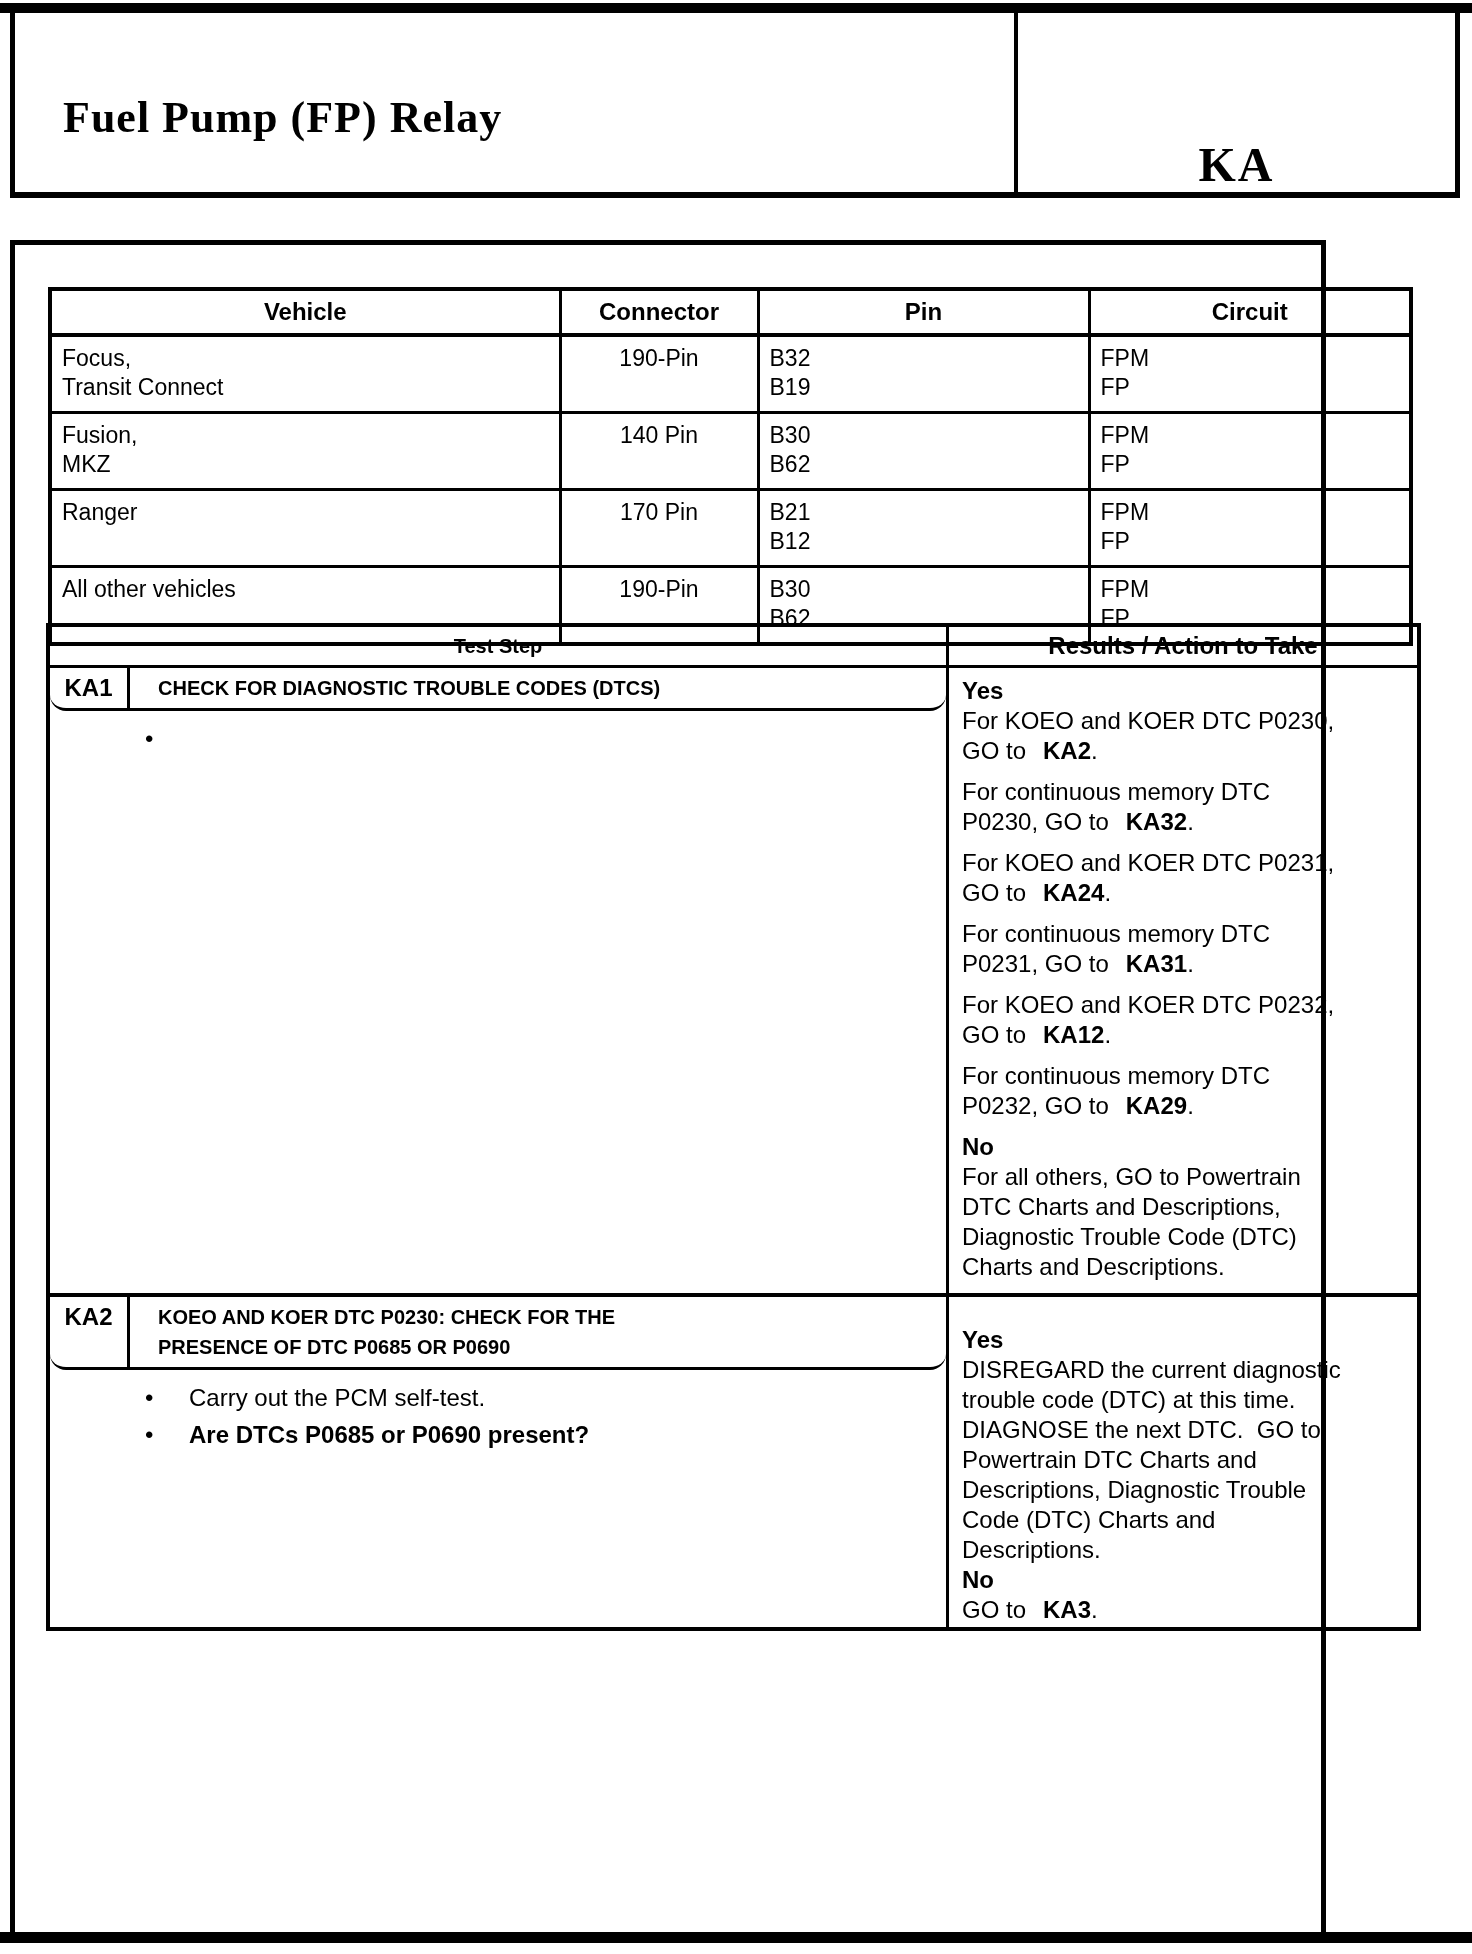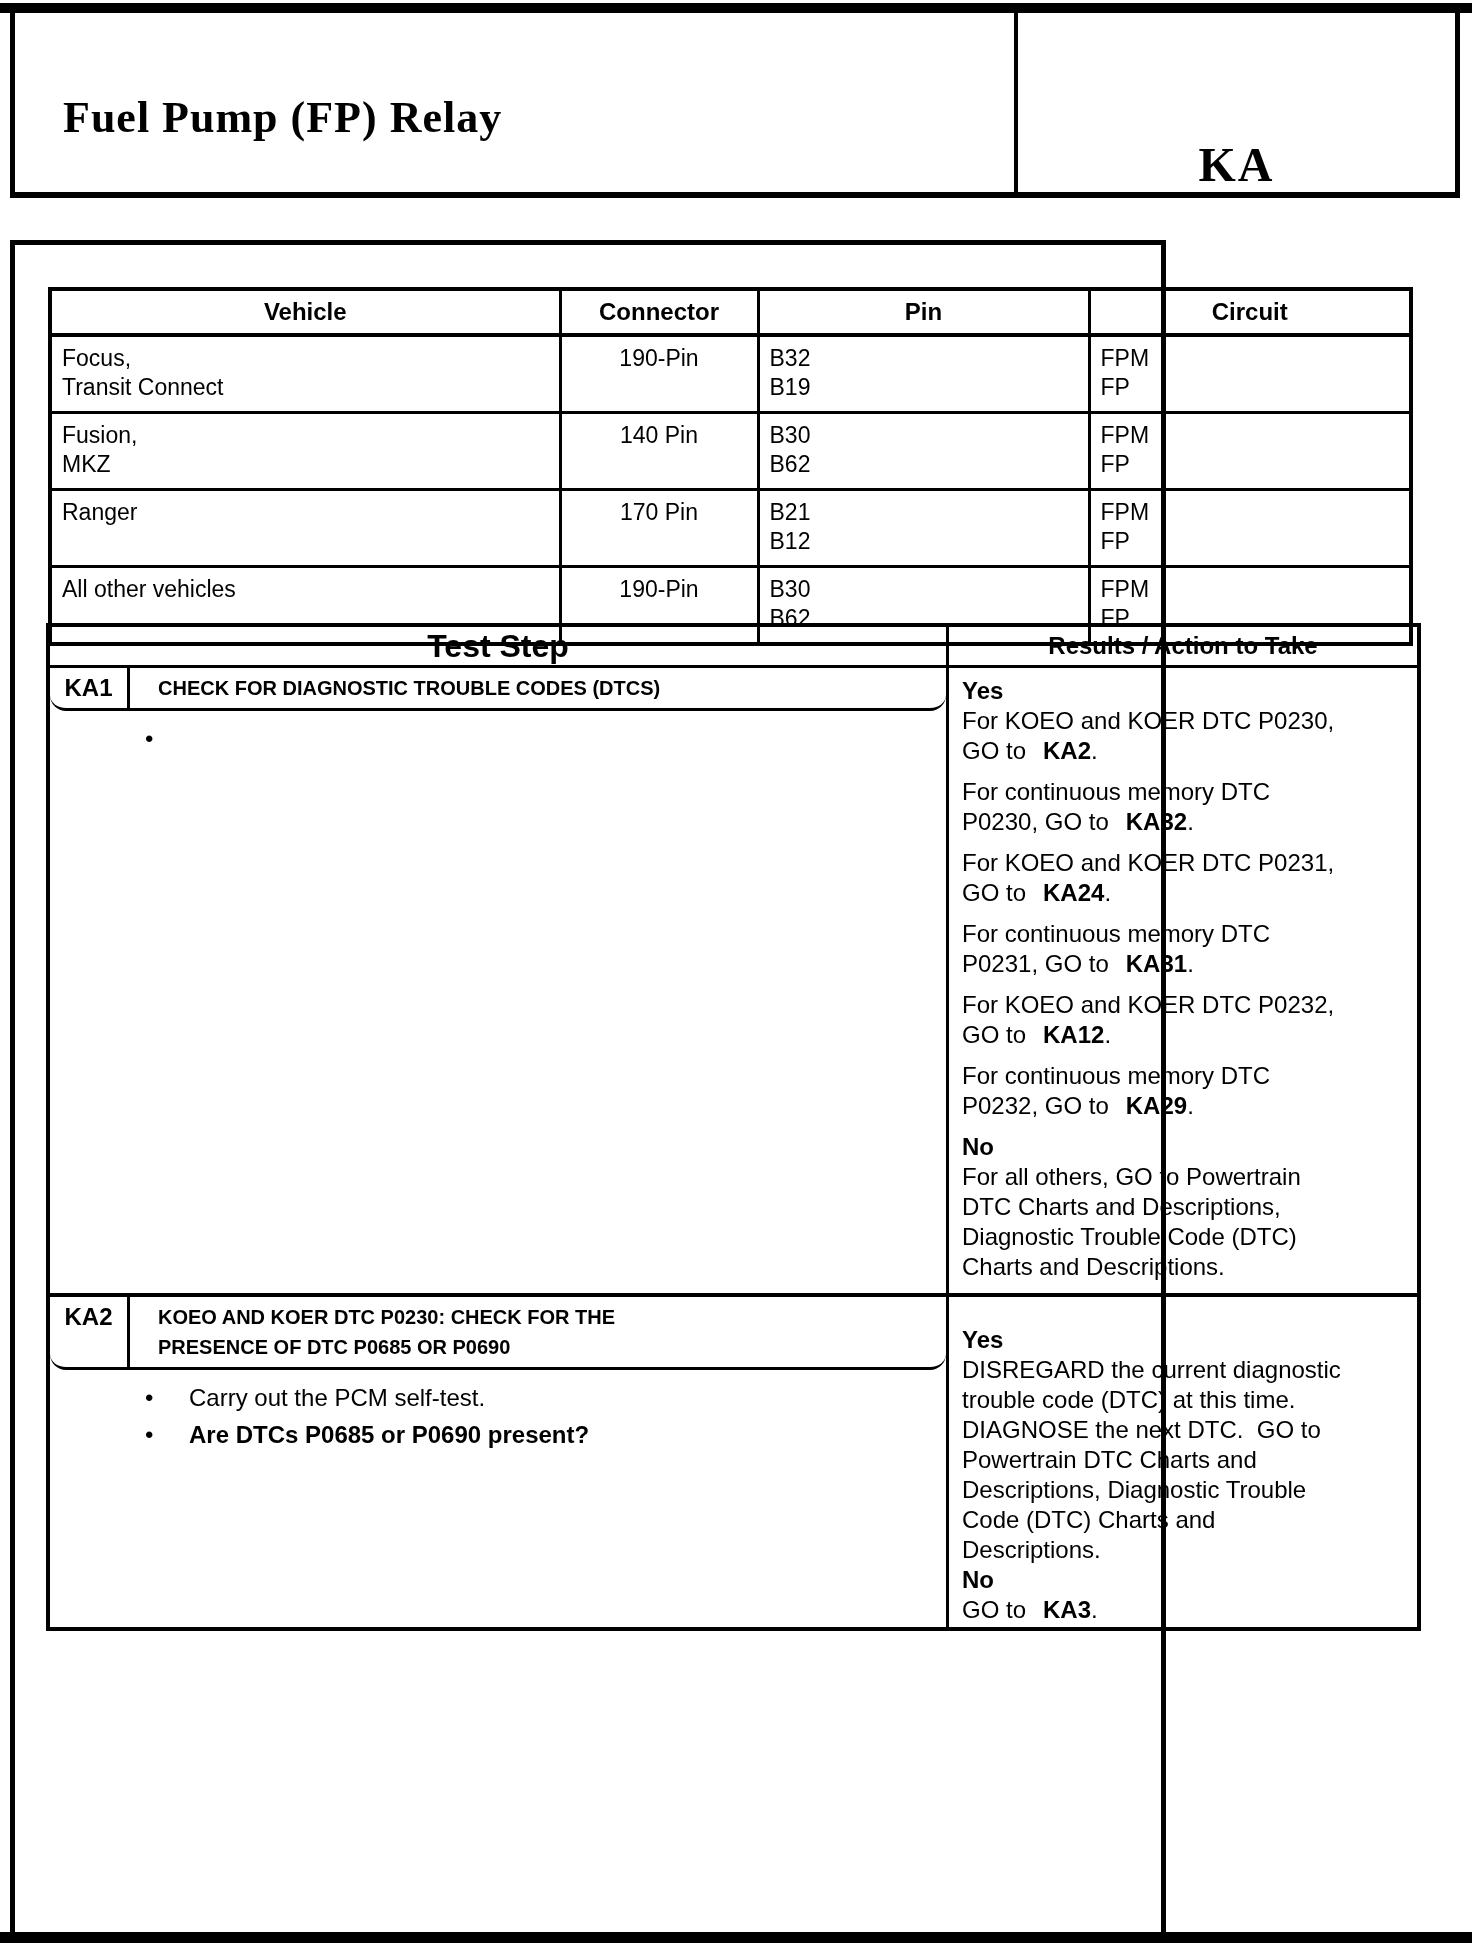--- a/index.html
+++ b/index.html
@@ -16,21 +16,21 @@
     box-sizing:border-box; border-left:5px solid #000; border-right:5px solid #000;
     border-bottom:6px solid #000; display:flex;
   }
   .header-title-cell { width:1003px; box-sizing:border-box; border-right:4px solid #000; display:flex; align-items:center; }
   .doc-title { padding-left:48px; font-family:"Liberation Serif", serif; font-weight:bold; font-size:44px; letter-spacing:1px;margin-top:29px; }
   .header-code-cell { flex:1; display:flex; align-items:flex-end; justify-content:center; }
   .doc-code { font-family:"Liberation Serif", serif; font-weight:bold; font-size:48px; letter-spacing:2px; }
 
   
   .outer-box {
-    position:absolute; left:10px; top:240px; width:1156px; height:1692px;
+    position:absolute; left:10px; top:240px; width:1316px; height:1692px;
     box-sizing:border-box; border:5px solid #000; border-bottom:none;
   }
 
   
   .vehicle-table {
     position:absolute; left:33px; top:42px; width:1365px;
     border-collapse:collapse; table-layout:fixed; border:4px solid #000;
   }
   .vehicle-table th, .vehicle-table td { border:3px solid #000; }
   .vehicle-table th {
@@ -44,21 +44,21 @@
   .vehicle-table td.cell-connector { text-align:center; }
 
   
   .test-table {
     position:absolute; left:31px; top:378px; width:1375px;
     box-sizing:border-box; border:4px solid #000;
   }
   .tt-header { display:flex; border-bottom:3px solid #000; height:38px; }
   .tt-h-left {
     width:899px; box-sizing:border-box; border-right:3px solid #000;
-    display:flex; align-items:center; justify-content:center; font-weight:bold; font-size:32px;
+    display:flex; align-items:center; justify-content:center; font-weight:bold; font-size:20px;
   }
   .tt-h-right { flex:1; display:flex; align-items:center; justify-content:center; font-weight:bold; font-size:24px;border-radius:13px; }
   .tt-row { display:flex; }
   .tt-row.ka1 { height:625px; }
   .tt-row.ka2 { border-top:4px solid #000; height:330px; }
   .tt-left { width:899px; box-sizing:border-box; border-right:3px solid #000; }
   .step-head { display:flex; border-bottom:3px solid #000;border-radius:16px; }
   .step-id {
     width:80px; box-sizing:border-box; border-right:3px solid #000;
     text-align:center; font-weight:bold; font-size:24px; padding:5px 0; line-height:30px;

